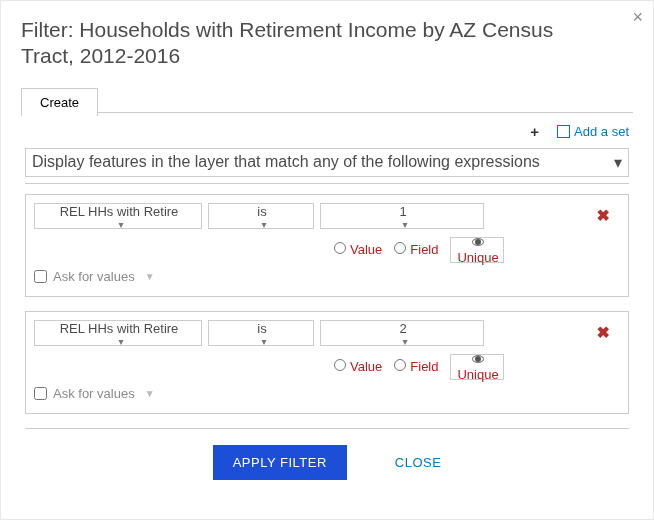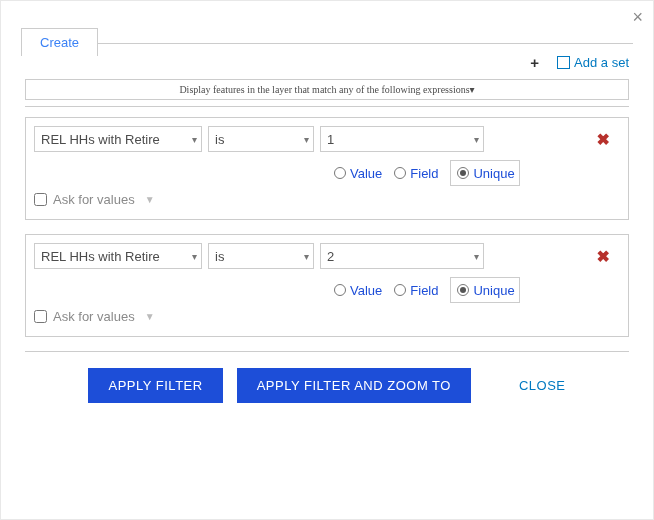--- a/index.html
+++ b/index.html
@@ -37,22 +37,22 @@
     display: flex;
     align-items: flex-end;
   }
   .tab {
     border: 1px solid #ccc;
     border-bottom: none;
     background: #fff;
     padding: 6px 18px;
     font-size: 13px;
     position: relative;
-    top: 13px;
-    color: #3b82f6;
+    top: 4px;
+    color: #000000;
   }
   .toolbar {
     display: flex;
     justify-content: flex-end;
     align-items: center;
     gap: 16px;
     padding: 10px 4px 8px 4px;
     color: #0079c1;
   }
   .toolbar .link {
@@ -73,26 +73,25 @@
     width: 13px;
     height: 13px;
     border: 1px solid #0079c1;
     vertical-align: middle;
   }
   .match-row {
     border: 1px solid #ccc;
     padding: 4px 6px;
     display: flex;
     align-items: center;
-    justify-content: center;
+    justify-content: space-between;
     margin: 0 4px 6px 4px;
-    font-size: 10px;
+    font-size: 16px;
     color: #4c4c4c;
     cursor: pointer;
-    font-family: Liberation Serif, serif;
   }
   .hr {
     border: 0;
     border-top: 1px solid #ccc;
     margin: 6px 4px 10px 4px;
   }
   .expr {
     border: 1px solid #ccc;
     margin: 0 4px 14px 4px;
     padding: 8px 8px 10px 8px;
@@ -107,20 +106,21 @@
     border: 1px solid #ccc;
     height: 26px;
     display: flex;
     align-items: center;
     justify-content: space-between;
     padding: 0 4px 0 6px;
     font-size: 13px;
     color: #4c4c4c;
     background: #fff;
     cursor: pointer;
+    flex-direction: column;
   }
   .sel .caret {
     font-size: 10px;
     color: #777;
     margin-left: 4px;
   }
   .sel-field { width: 168px; }
   .sel-op    { width: 106px; }
   .sel-val   { width: 164px; }
   .delete-x {
@@ -138,24 +138,23 @@
     margin-top: 8px;
   }
   .radios {
     display: flex;
     gap: 12px;
     align-items: center;
     margin-left: 300px;
   }
   .radio {
     display: inline-flex;
-    align-items: center;
     gap: 4px;
     font-size: 13px;
-    color: #1d4ed8;
+    color: #b91c1c;
     cursor: pointer;
   }
   .radio .dot {
     width: 12px; height: 12px;
     border: 1px solid #777;
     border-radius: 50%;
     display: inline-flex;
     align-items: center;
     justify-content: center;
   }
@@ -208,20 +207,21 @@
     cursor: pointer;
   }
 </style>
 </head>
 <body>
 
 <div class="modal">
 
   <div class="close-x">×</div>
 
+  <div class="title">Filter: Households with Retirement Income by AZ Census Tract, 2012-2016</div>
 
   <div class="tabs">
     <div class="tab">Create</div>
   </div>
 
   <div class="toolbar">
     <span class="link">
       <span class="plus">+</span>
     </span>
     <span class="link">
@@ -312,17 +312,16 @@
       <input type="checkbox" style="">
       <span>Ask for values</span>
       <span class="tri">▼</span>
     </div>
   </div>
 
   <hr class="footer-hr">
 
   <div class="footer">
     <button class="btn">APPLY FILTER</button>
-    <button class="btn">APPLY FILTER AND ZOOM TO</button>
     <span class="close-link">CLOSE</span>
   </div>
 
 </div>
 
 </body></html>

